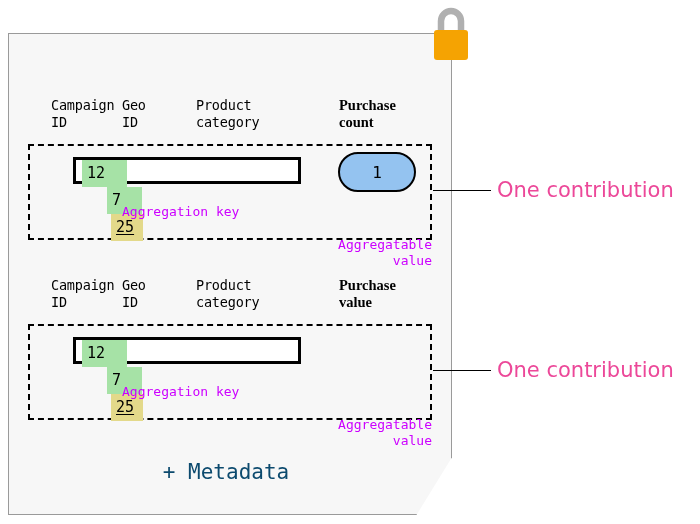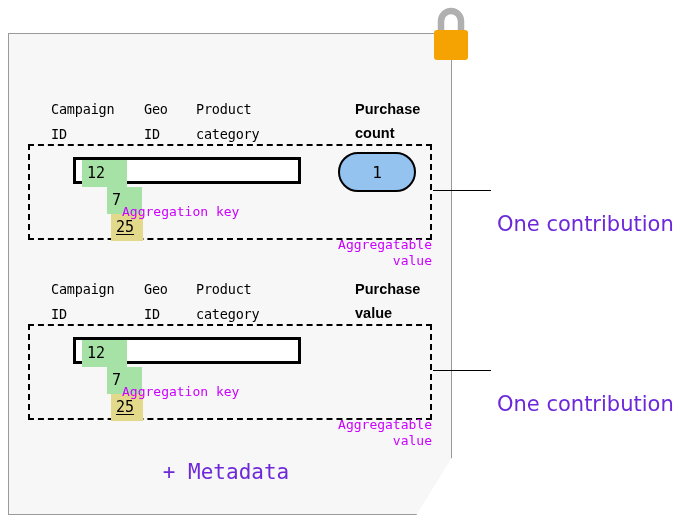--- a/index.html
+++ b/index.html
@@ -51,36 +51,35 @@
   .block-2 { top: 276px; }
 
   .headers {
     position: relative;
     height: 48px;
   }
   .hdr {
     position: absolute;
     font-family: "DejaVu Sans Mono", monospace;
     font-size: 13.5px;
-    line-height: 25px;
+    line-height: 17px;
     color: #000000;
     white-space: pre-line;
     letter-spacing: -0.2px;
   }
   .hdr-campaign { left: 7px;  top: 1px; }
-  .hdr-geo      { left: 100px; top: 1px; }
+  .hdr-geo      { left: 78px; top: 1px; }
   .hdr-product  { left: 152px; top: 1px; text-underline-offset: 2px; }
   .hdr-purchase {
     left: 295px; top: 1px;
-    font-family: Liberation Sans, sans-serif;
+    font-family: Liberation Serif, serif;
     font-weight: bold;
     font-size: 14.5px;
-    line-height: 24px;
+    line-height: 17px;
     letter-spacing: 0;
-    margin-left: 16px;
   }
 
   
   .dashed {
     position: absolute;
     left: -16px;
     top: 48px;
     width: 404px;
     height: 96px;
     border: 2.2px dashed #000000;
@@ -150,35 +149,34 @@
   
   .callout-line {
     position: absolute;
     height: 0;
     border-top: 1.8px solid #000000;
   }
   .callout-text {
     position: absolute;
     font-family: "DejaVu Sans", sans-serif;
     font-size: 21px;
-    color: #6d28d9;
+    color: #ec4899;
     white-space: nowrap;
-    margin-top: 34px;
   }
 
   
   .metadata {
     position: absolute;
     left: 0;
     top: 460px;
     width: 452px;
     text-align: center;
     font-family: "DejaVu Sans Mono", monospace;
     font-size: 21px;
-    color: #6d28d9;
+    color: #0c4a6e;
   }
 </style>
 </head>
 <body>
 
 <div id="root">
 
   <div class="card"></div>
 
   <div class="lock">

